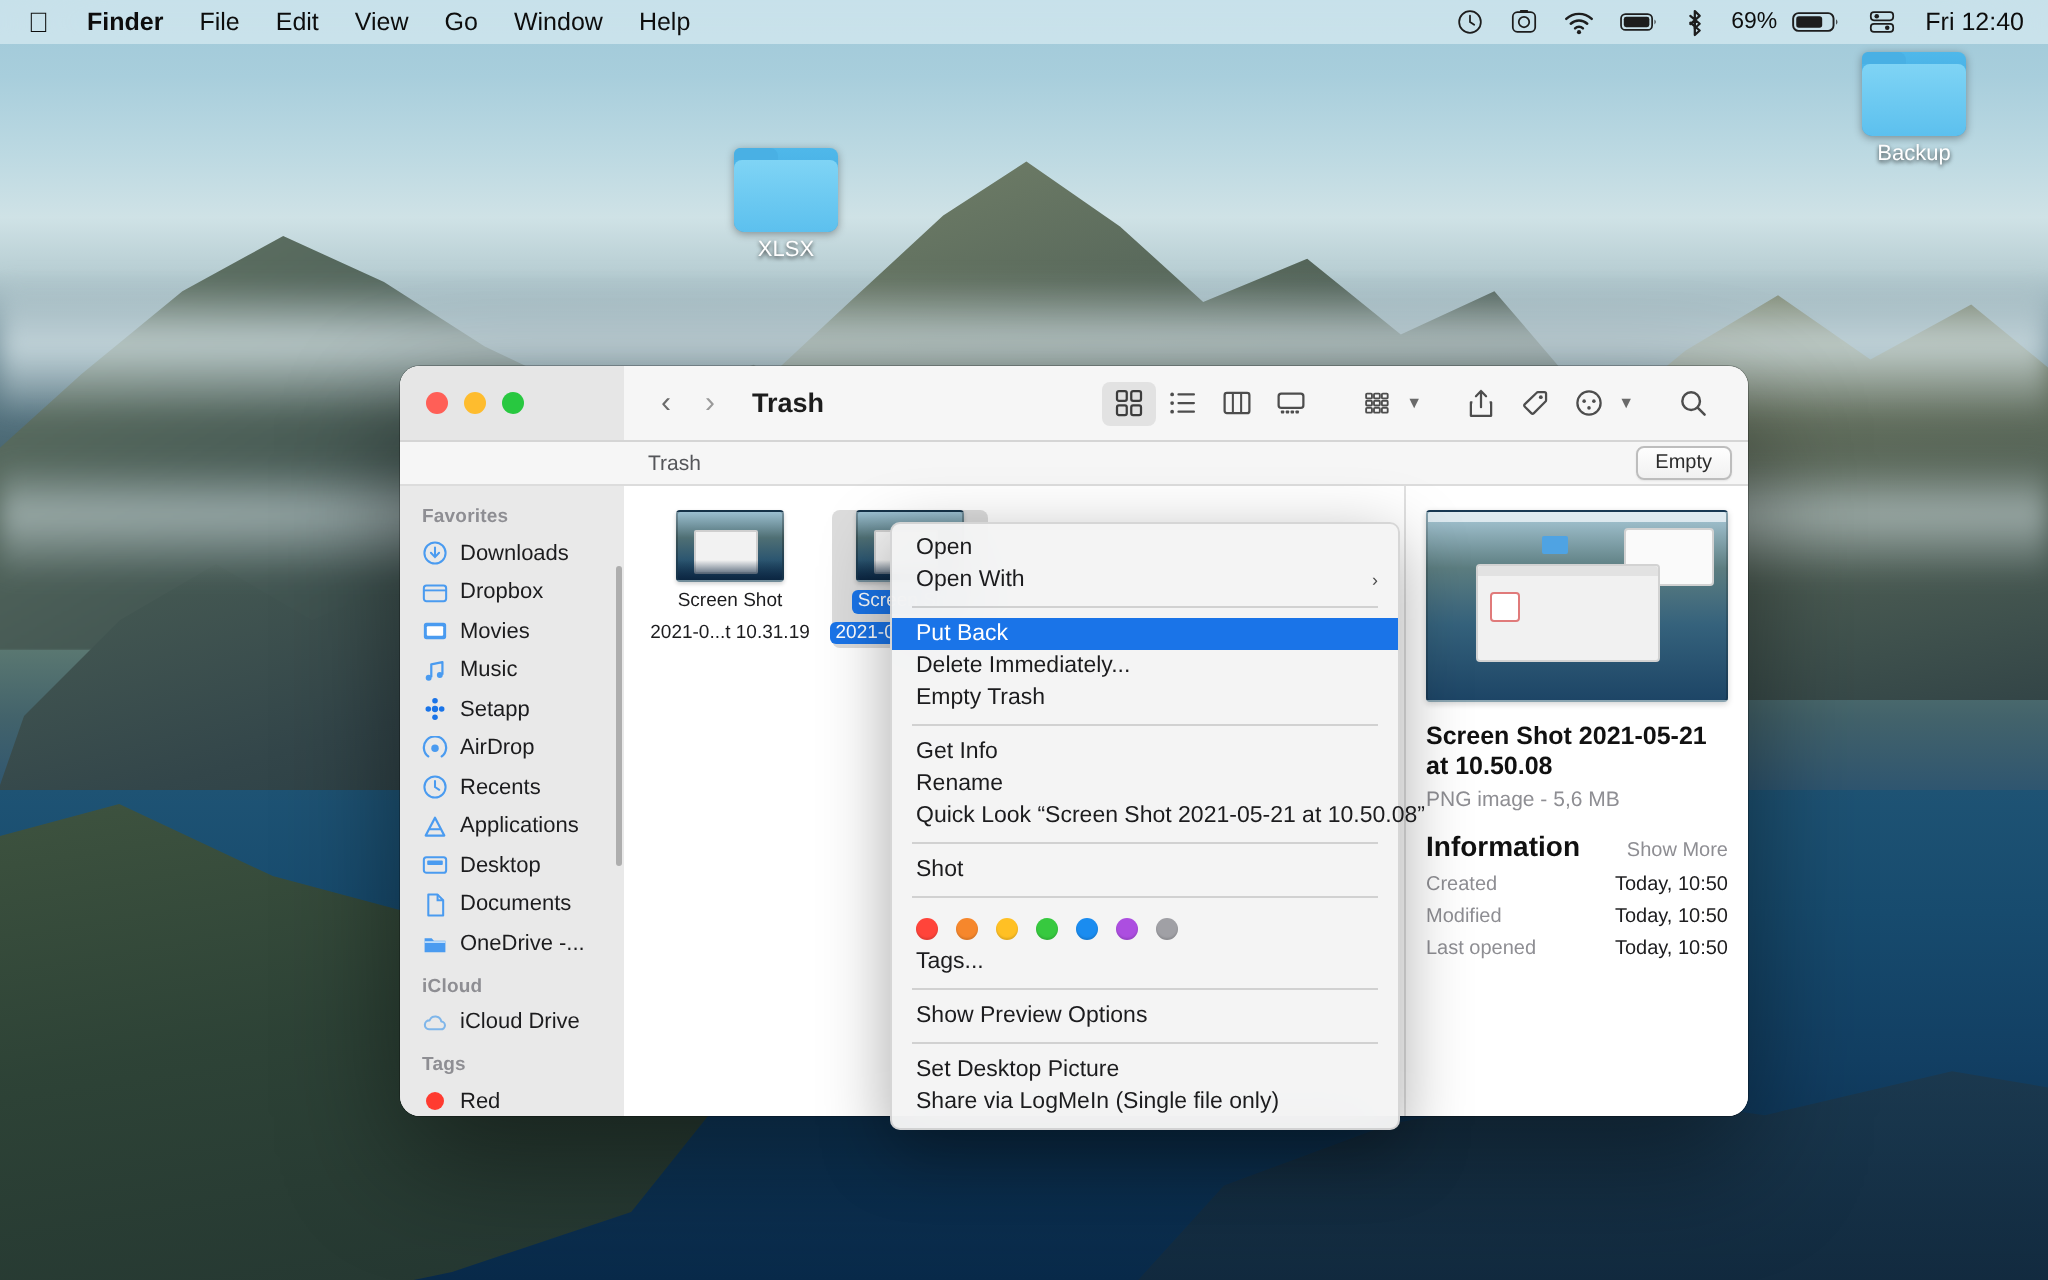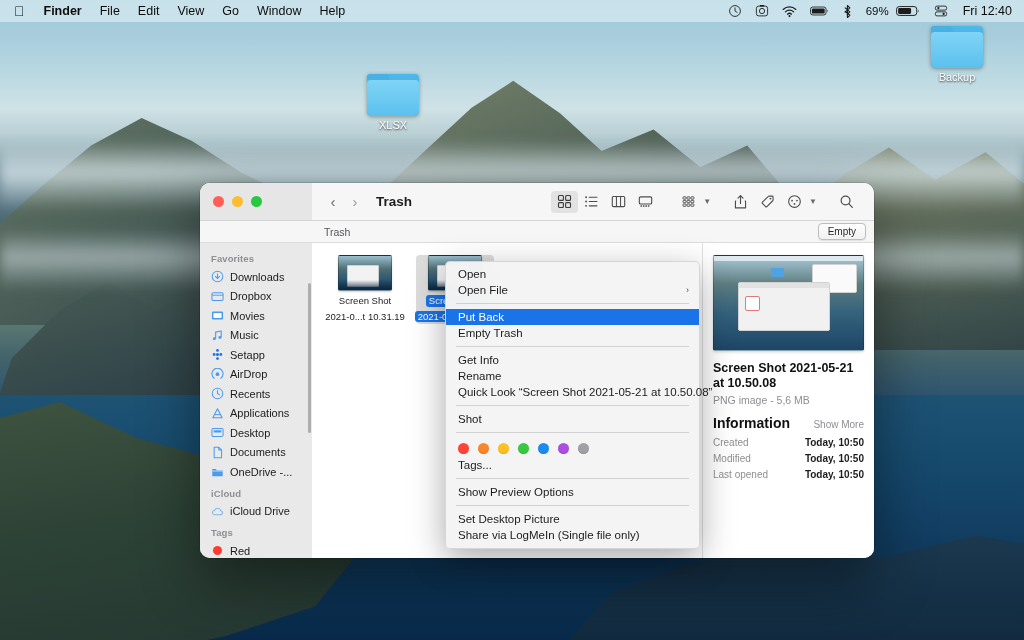--- a/index.html
+++ b/index.html
@@ -292,21 +292,21 @@
     display: flex; align-items: baseline; justify-content: space-between;
     margin-bottom: 6px;
   }
   .pv-info-h { font-size: 14px; font-weight: 700; color: #111; }
   .pv-more { font-size: 10px; color: #8e8e93; }
   .pv-row {
     display: flex; justify-content: space-between; align-items: baseline;
     font-size: 10px; margin-bottom: 5px;
   }
   .pv-k { color: #8e8e93; }
-  .pv-v { color: #1c1c1e; font-weight: 700; margin-left: 20px; }
+  .pv-v { color: #1c1c1e; font-weight: 400; margin-left: 20px; }
 
   
   .ctxmenu {
     position: absolute; left: 445px; top: 261px;
     width: 255px;
     background: rgba(244,244,244,0.97);
     backdrop-filter: blur(18px);
     border-radius: 5px;
     border: .5px solid rgba(0,0,0,.12);
     box-shadow: 0 10px 34px rgba(0,0,0,.34);
@@ -717,26 +717,29 @@
       </div>
 
     </div>
   </div>
 
   <div class="ctxmenu">
     <div class="ctx-item">
       <span>Open</span>
     </div>
     <div class="ctx-item">
-      <span>Open File</span>
+      <span>Open With</span>
       <span class="ctx-arrow">›</span>
     </div>
     <div class="ctx-sep"></div>
     <div class="ctx-item sel">
       <span>Put Back</span>
+    </div>
+    <div class="ctx-item">
+      <span>Delete Immediately...</span>
     </div>
     <div class="ctx-item">
       <span>Empty Trash</span>
     </div>
     <div class="ctx-sep"></div>
     <div class="ctx-item">
       <span>Get Info</span>
     </div>
     <div class="ctx-item">
       <span>Rename</span>

